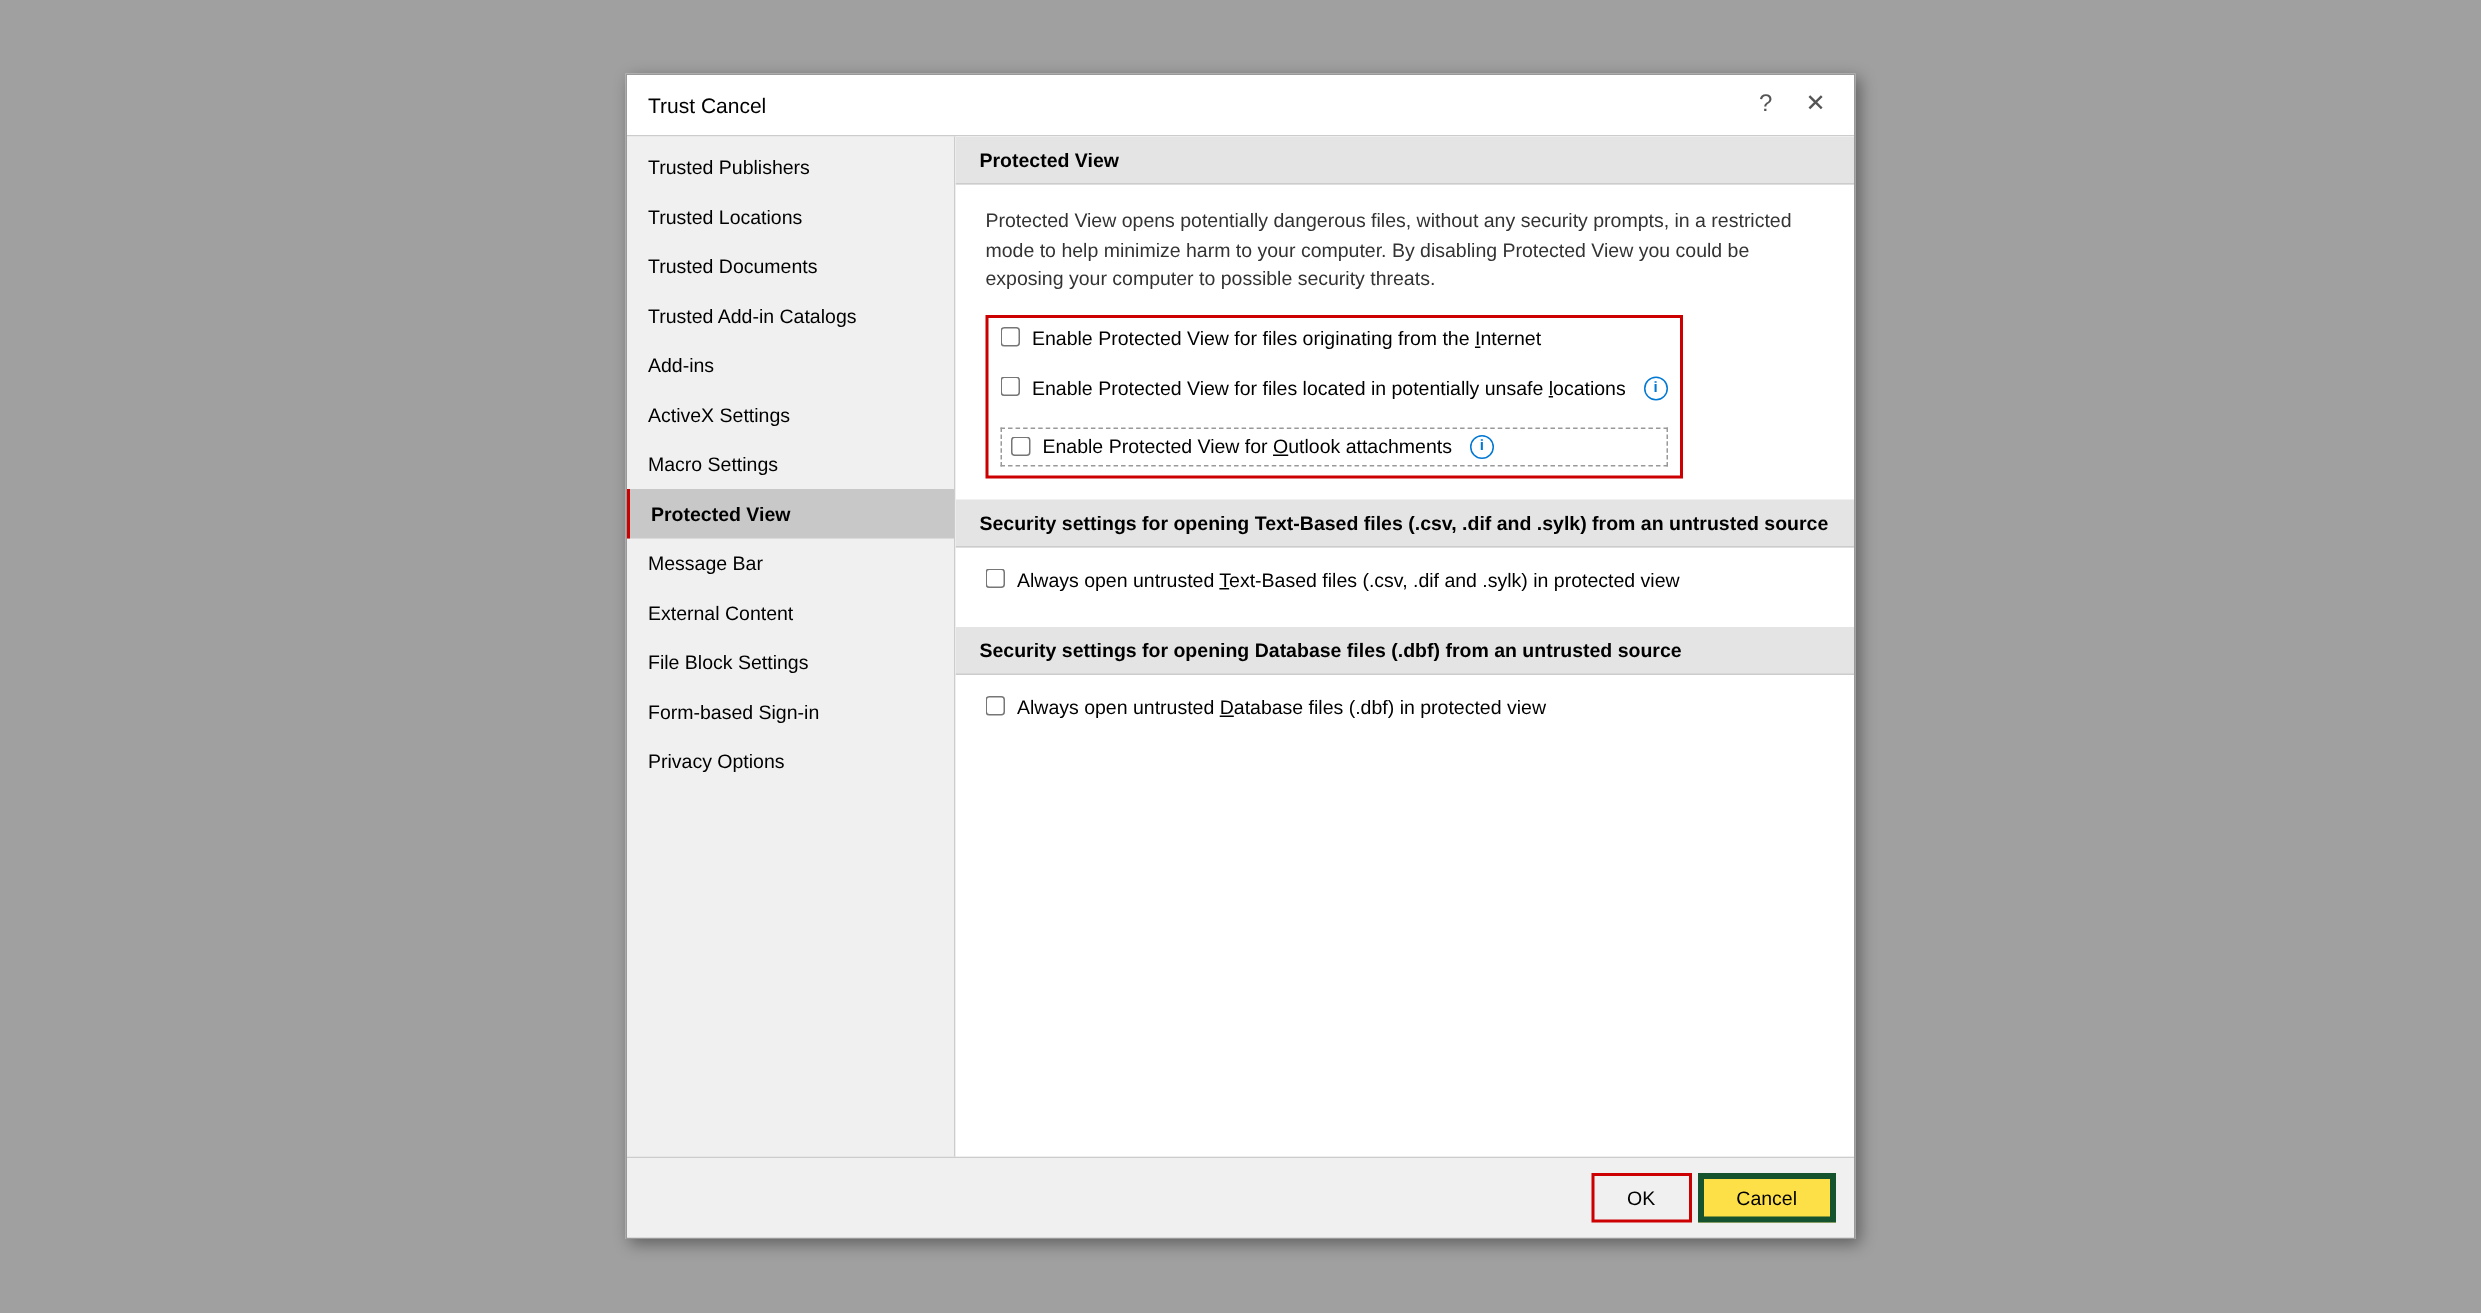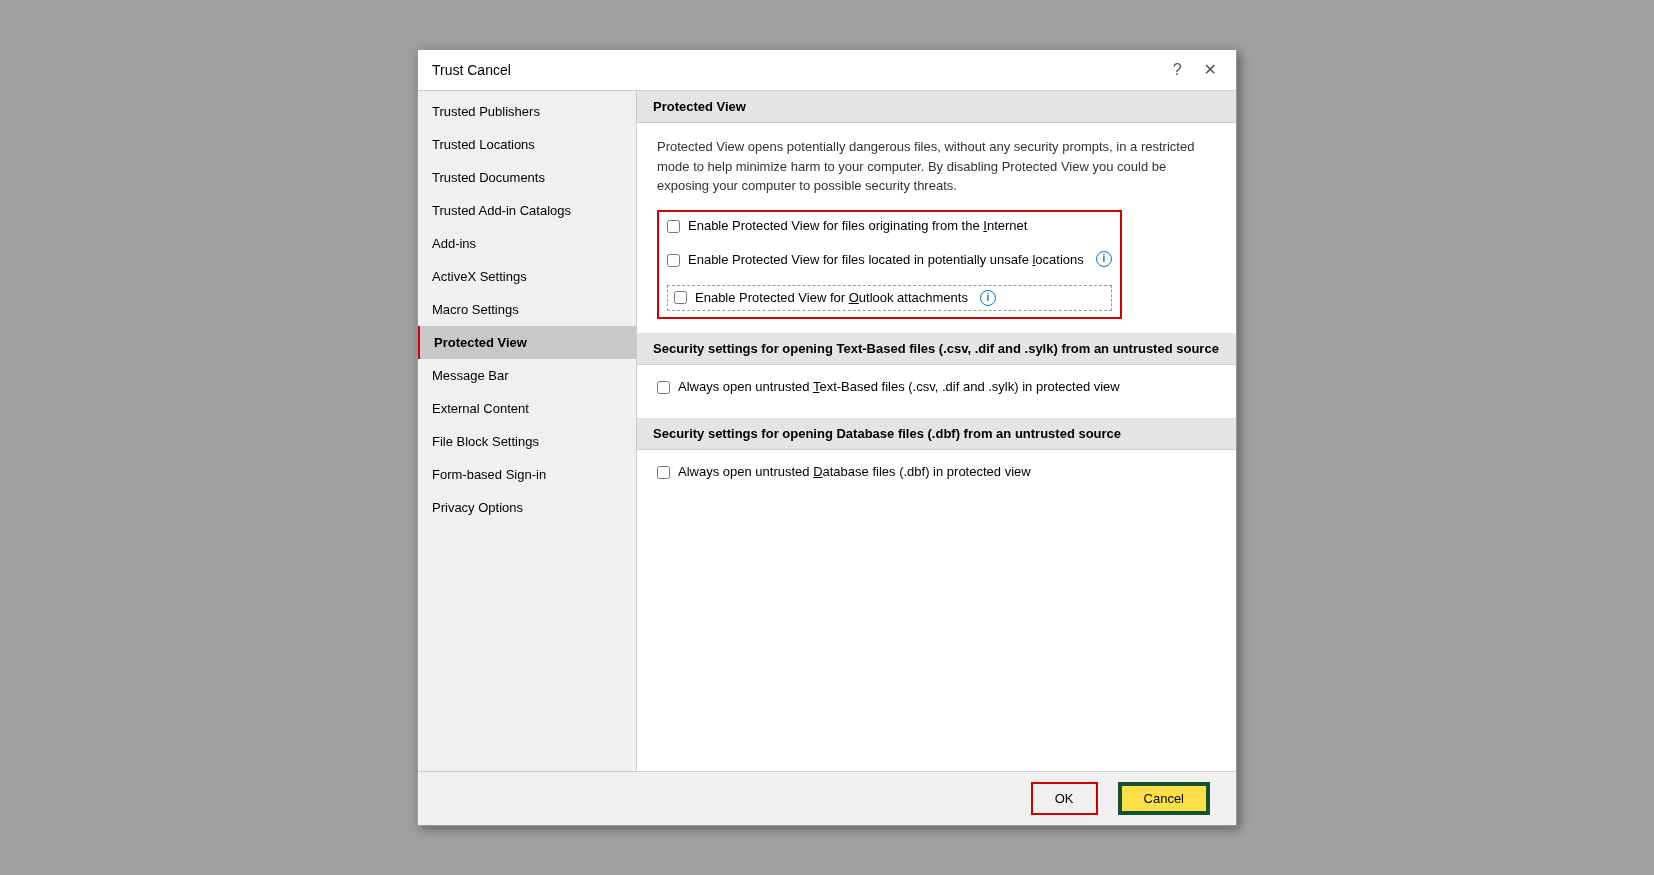--- a/index.html
+++ b/index.html
@@ -104,21 +104,21 @@
 
     .description-text {
       color: #333;
       font-size: 13px;
       line-height: 1.5;
       margin-bottom: 14px;
     }
 
     .checkbox-row {
       display: flex;
-      align-items: flex-end;
+      align-items: flex-start;
       gap: 8px;
       margin-bottom: 10px;
     }
 
     .checkbox-row label {
       font-size: 13px;
       color: #000;
       cursor: pointer;
     }
 
@@ -149,24 +149,24 @@
       border: 1px dashed #999;
       padding: 4px 6px;
       display: inline-flex;
       align-items: center;
       gap: 8px;
     }
 
     .dialog-footer {
       background: #f0f0f0;
       border-top: 1px solid #ccc;
-      padding: 10px 26px;
+      padding: 10px 12px;
       display: flex;
       justify-content: flex-end;
-      gap: 20px;
+      gap: 4px;
     }
 
     .footer-btn {
       padding: 5px 22px;
       font-size: 13px;
       cursor: pointer;
       border: 4px solid #14532d;
       background: #fde047;
     }
 

